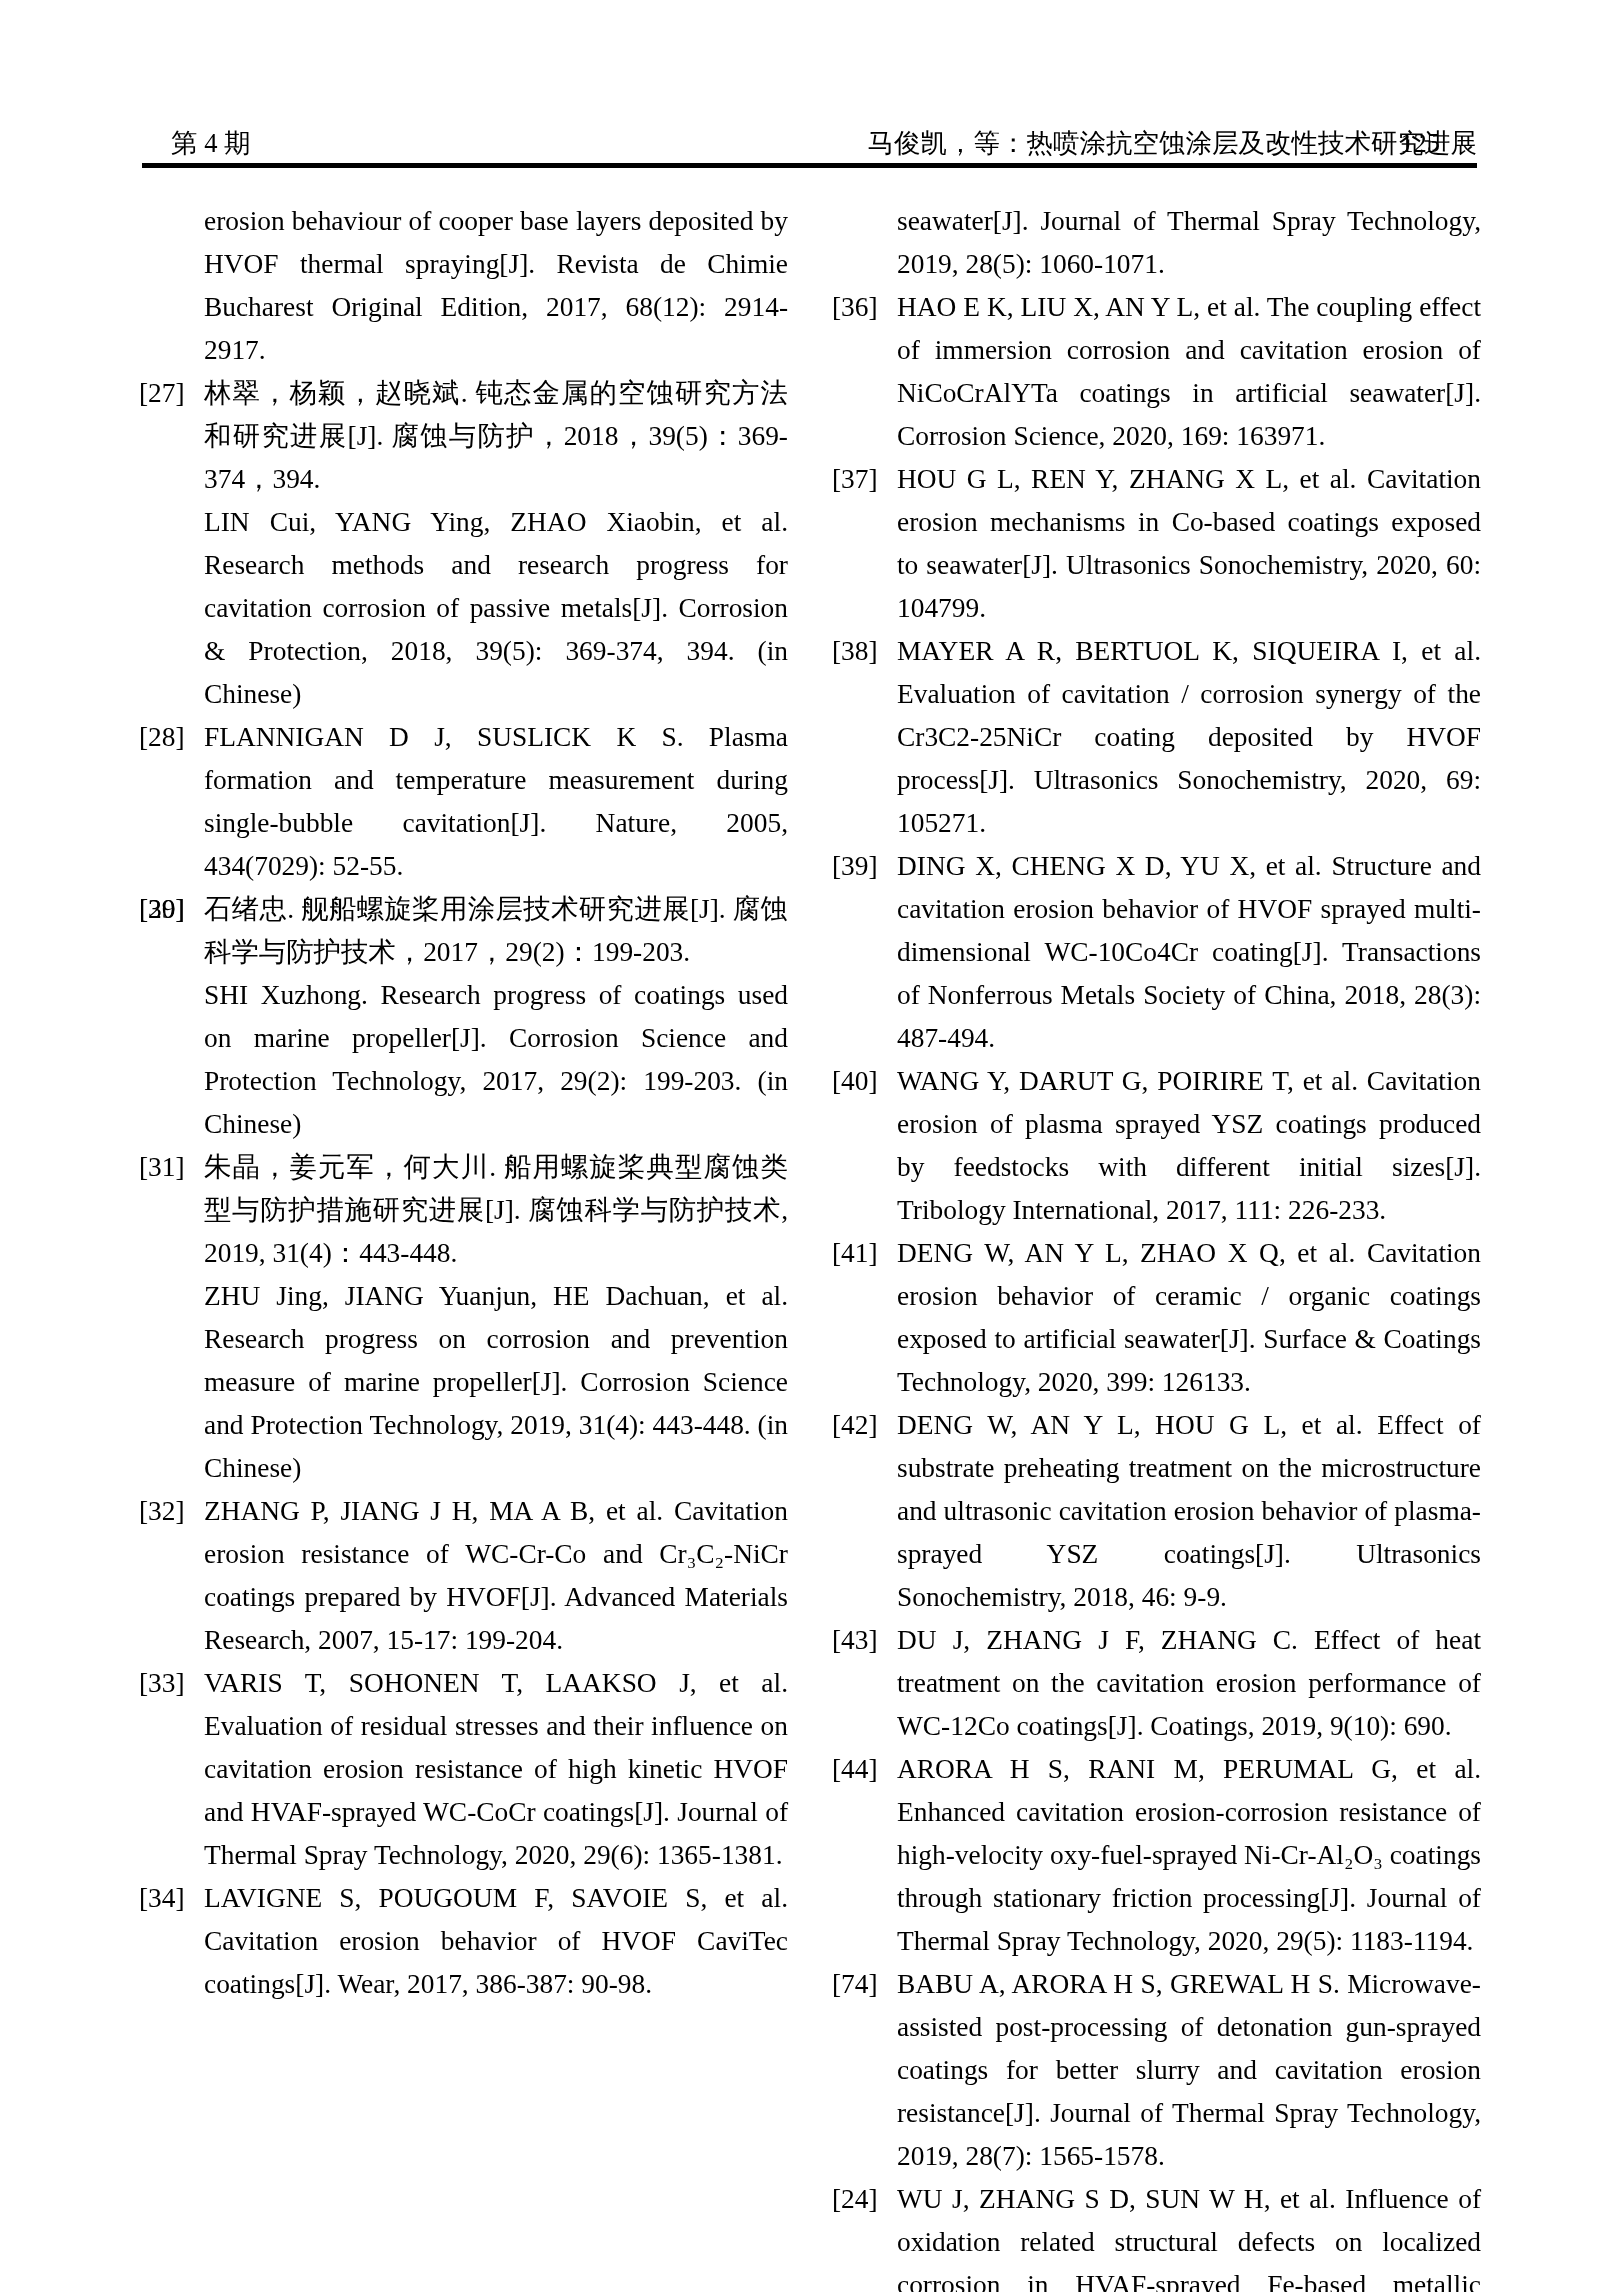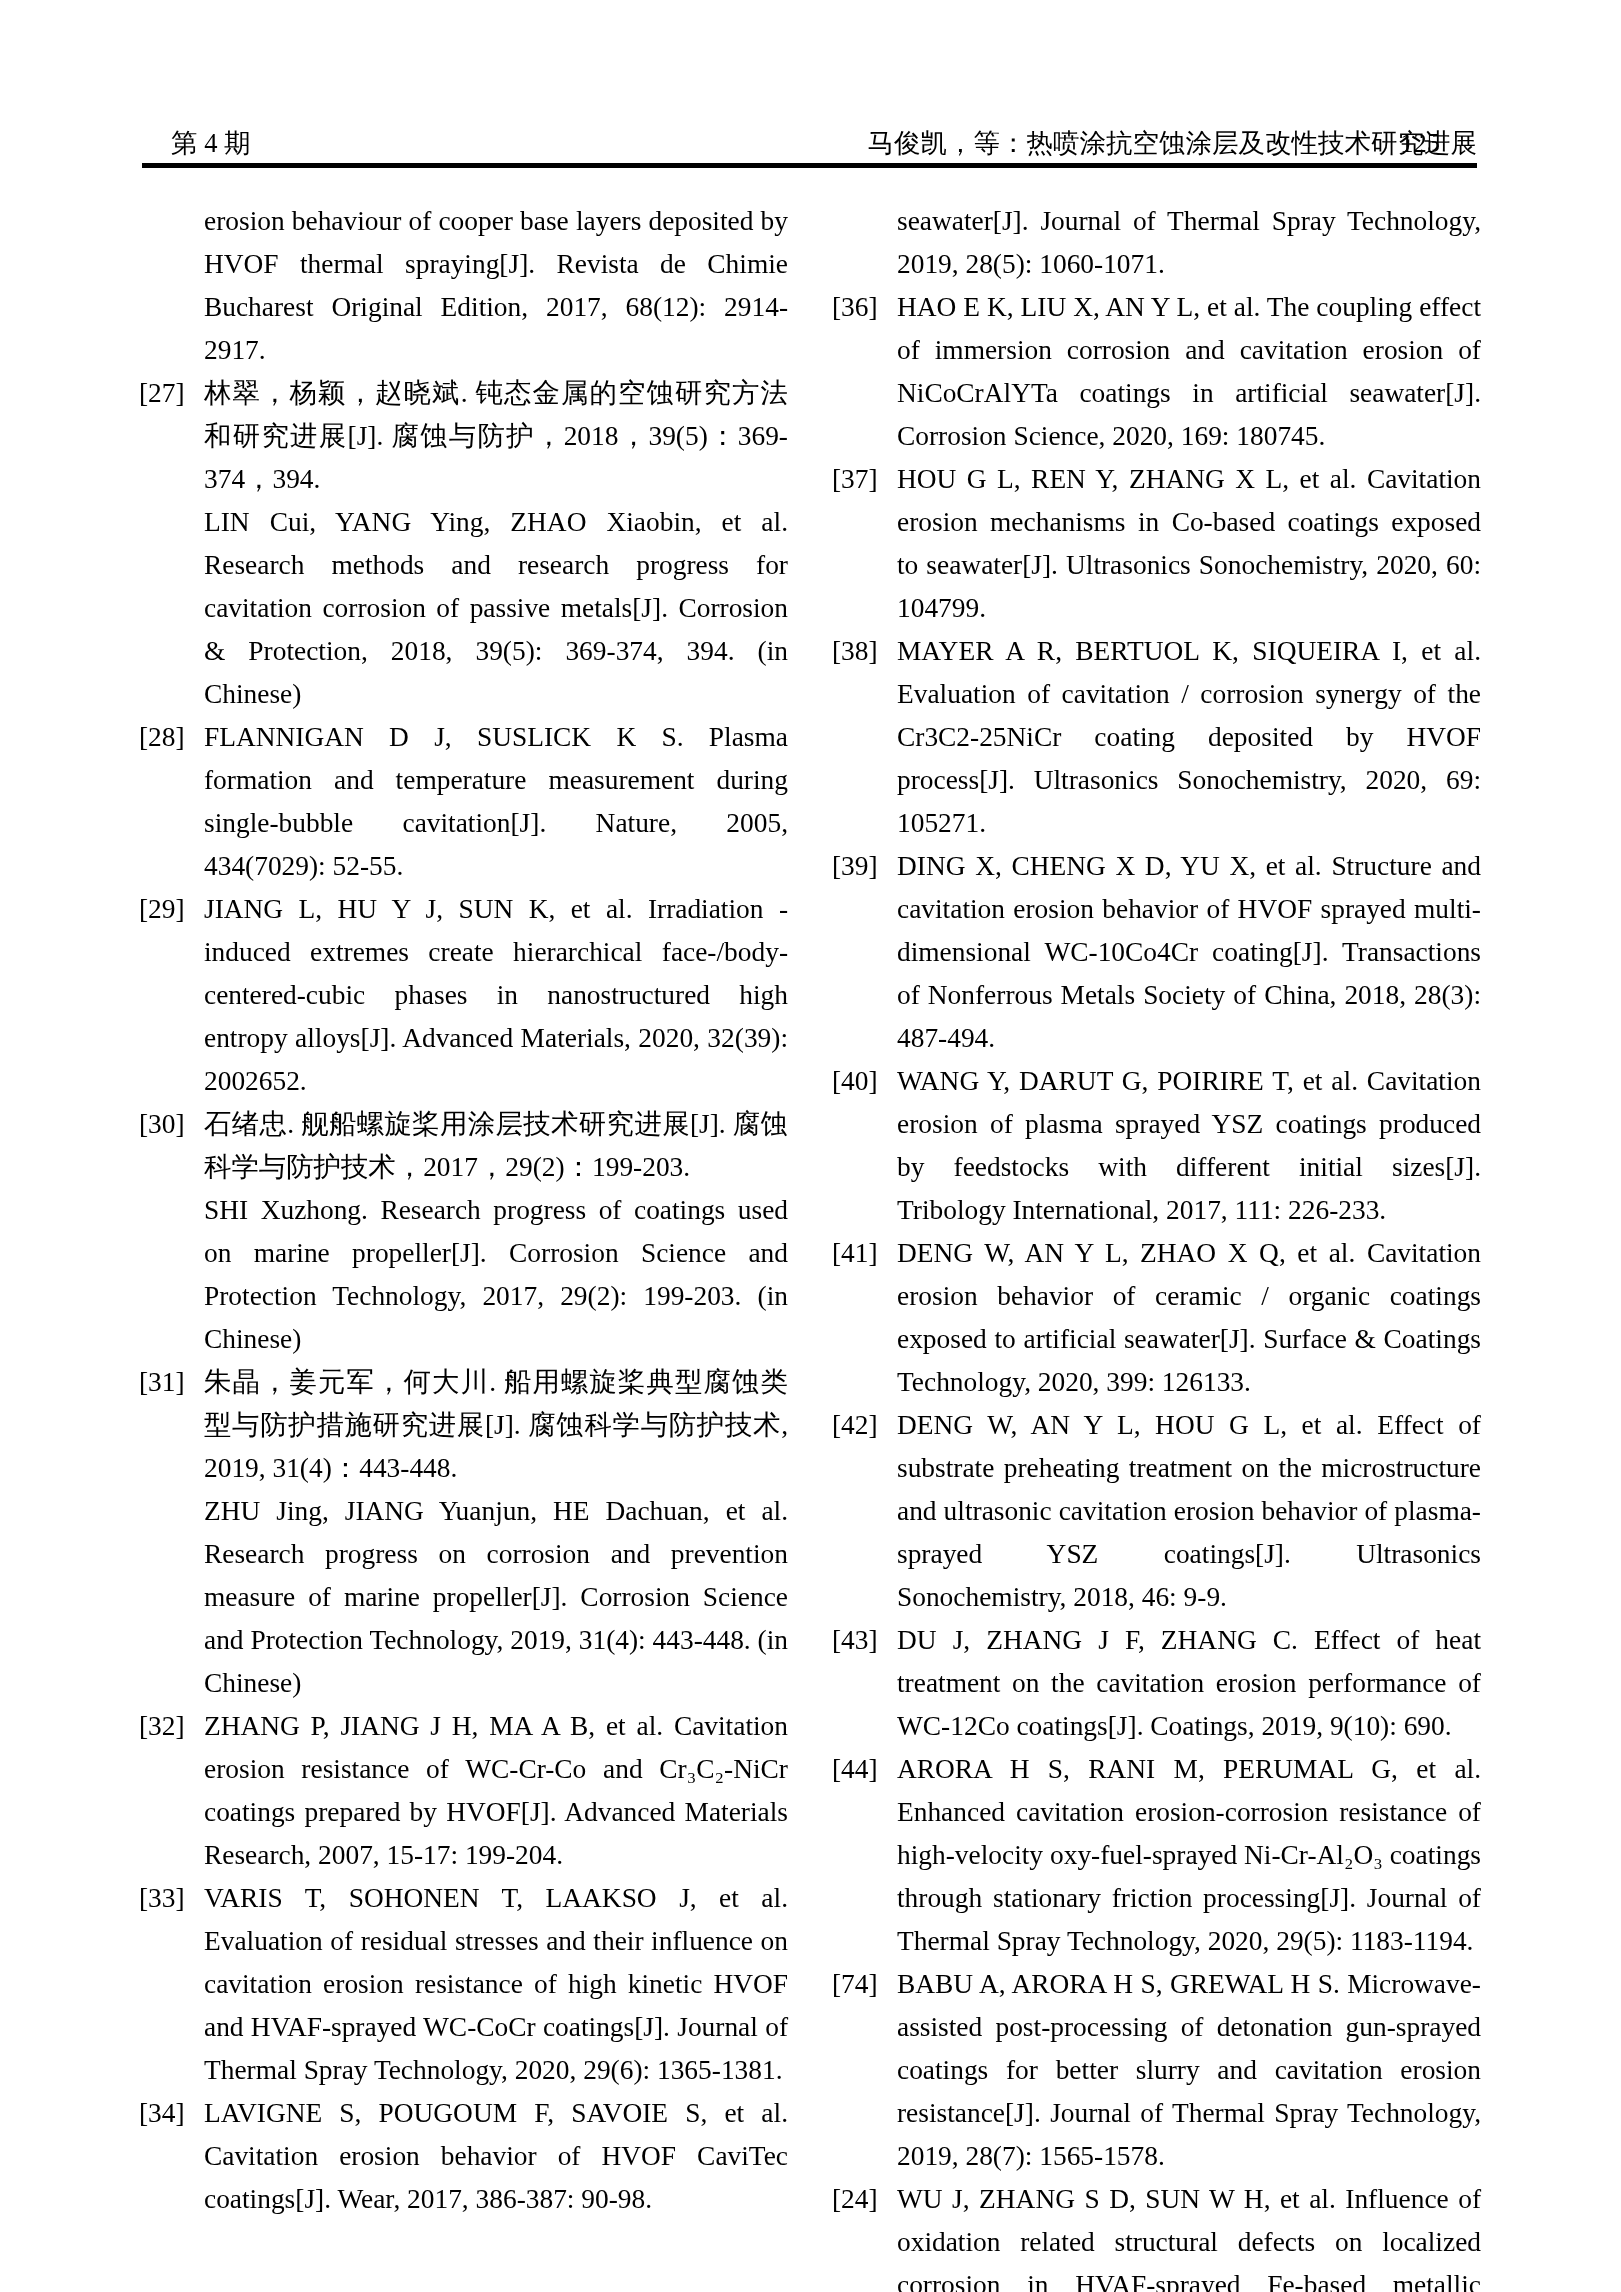--- a/index.html
+++ b/index.html
@@ -62,32 +62,32 @@
     <span class="h-issue">第 4 期</span>
     <span class="h-title">马俊凯，等：热喷涂抗空蚀涂层及改性技术研究进展</span>
     <span class="h-page">125</span>
   </div>
   <div class="header-rule"></div>
   <div class="col col-left">
       <div class="ref"><span class="ref-label"></span><span class="ref-text">erosion behaviour of cooper base layers deposited by HVOF thermal spraying[J]. Revista de Chimie Bucharest Original Edition, 2017, 68(12): 2914-2917.</span></div>
       <div class="ref"><span class="ref-label">[27]</span><span class="ref-text">林翠，杨颖，赵晓斌. 钝态金属的空蚀研究方法和研究进展[J]. 腐蚀与防护，2018，39(5)：369-374，394.</span></div>
       <div class="ref"><span class="ref-label"></span><span class="ref-text">LIN Cui, YANG Ying, ZHAO Xiaobin, et al. Research methods and research progress for cavitation corrosion of passive metals[J]. Corrosion &amp; Protection, 2018, 39(5): 369-374, 394. (in Chinese)</span></div>
       <div class="ref"><span class="ref-label">[28]</span><span class="ref-text">FLANNIGAN D J, SUSLICK K S. Plasma formation and temperature measurement during single-bubble cavitation[J]. Nature, 2005, 434(7029): 52-55.</span></div>
-      <div class="ref"><span class="ref-label">[29]</span><span class="ref-text">JIANG L, HU Y J, SUN K, et al. Irradiation - induced extremes create hierarchical face-/body-centered-cubic phases in nanostructured high entropy alloys[J]. Advanced Materials, 2020, 32(39): 2002652.</span></div>
+      <div class="ref"><span class="ref-label">[29]</span></div>
       <div class="ref"><span class="ref-label">[30]</span><span class="ref-text">石绪忠. 舰船螺旋桨用涂层技术研究进展[J]. 腐蚀科学与防护技术，2017，29(2)：199-203.</span></div>
       <div class="ref"><span class="ref-label"></span><span class="ref-text">SHI Xuzhong. Research progress of coatings used on marine propeller[J]. Corrosion Science and Protection Technology, 2017, 29(2): 199-203. (in Chinese)</span></div>
       <div class="ref"><span class="ref-label">[31]</span><span class="ref-text">朱晶，姜元军，何大川. 船用螺旋桨典型腐蚀类型与防护措施研究进展[J]. 腐蚀科学与防护技术, 2019, 31(4)：443-448.</span></div>
       <div class="ref"><span class="ref-label"></span><span class="ref-text">ZHU Jing, JIANG Yuanjun, HE Dachuan, et al. Research progress on corrosion and prevention measure of marine propeller[J]. Corrosion Science and Protection Technology, 2019, 31(4): 443-448. (in Chinese)</span></div>
       <div class="ref"><span class="ref-label">[32]</span><span class="ref-text">ZHANG P, JIANG J H, MA A B, et al. Cavitation erosion resistance of WC-Cr-Co and Cr₃C₂-NiCr coatings prepared by HVOF[J]. Advanced Materials Research, 2007, 15-17: 199-204.</span></div>
       <div class="ref"><span class="ref-label">[33]</span><span class="ref-text">VARIS T, SOHONEN T, LAAKSO J, et al. Evaluation of residual stresses and their influence on cavitation erosion resistance of high kinetic HVOF and HVAF-sprayed WC-CoCr coatings[J]. Journal of Thermal Spray Technology, 2020, 29(6): 1365-1381.</span></div>
       <div class="ref"><span class="ref-label">[34]</span><span class="ref-text">LAVIGNE S, POUGOUM F, SAVOIE S, et al. Cavitation erosion behavior of HVOF CaviTec coatings[J]. Wear, 2017, 386-387: 90-98.</span></div>
     </div>
   <div class="col col-right">
       <div class="ref"><span class="ref-label"></span><span class="ref-text">seawater[J]. Journal of Thermal Spray Technology, 2019, 28(5): 1060-1071.</span></div>
-      <div class="ref"><span class="ref-label">[36]</span><span class="ref-text">HAO E K, LIU X, AN Y L, et al. The coupling effect of immersion corrosion and cavitation erosion of NiCoCrAlYTa coatings in artificial seawater[J]. Corrosion Science, 2020, 169: 180745.</span></div>
+      <div class="ref"><span class="ref-label">[36]</span><span class="ref-text">HAO E K, LIU X, AN Y L, et al. The coupling effect of immersion corrosion and cavitation erosion of NiCoCrAlYTa coatings in artificial seawater[J]. Corrosion Science, 2020, 169: 163971.</span></div>
       <div class="ref"><span class="ref-label">[37]</span><span class="ref-text">HOU G L, REN Y, ZHANG X L, et al. Cavitation erosion mechanisms in Co-based coatings exposed to seawater[J]. Ultrasonics Sonochemistry, 2020, 60: 104799.</span></div>
       <div class="ref"><span class="ref-label">[38]</span><span class="ref-text">MAYER A R, BERTUOL K, SIQUEIRA I, et al. Evaluation of cavitation / corrosion synergy of the Cr3C2-25NiCr coating deposited by HVOF process[J]. Ultrasonics Sonochemistry, 2020, 69: 105271.</span></div>
       <div class="ref"><span class="ref-label">[39]</span><span class="ref-text">DING X, CHENG X D, YU X, et al. Structure and cavitation erosion behavior of HVOF sprayed multi-dimensional WC-10Co4Cr coating[J]. Transactions of Nonferrous Metals Society of China, 2018, 28(3): 487-494.</span></div>
       <div class="ref"><span class="ref-label">[40]</span><span class="ref-text">WANG Y, DARUT G, POIRIRE T, et al. Cavitation erosion of plasma sprayed YSZ coatings produced by feedstocks with different initial sizes[J]. Tribology International, 2017, 111: 226-233.</span></div>
       <div class="ref"><span class="ref-label">[41]</span><span class="ref-text">DENG W, AN Y L, ZHAO X Q, et al. Cavitation erosion behavior of ceramic / organic coatings exposed to artificial seawater[J]. Surface &amp; Coatings Technology, 2020, 399: 126133.</span></div>
       <div class="ref"><span class="ref-label">[42]</span><span class="ref-text">DENG W, AN Y L, HOU G L, et al. Effect of substrate preheating treatment on the microstructure and ultrasonic cavitation erosion behavior of plasma-sprayed YSZ coatings[J]. Ultrasonics Sonochemistry, 2018, 46: 9-9.</span></div>
       <div class="ref"><span class="ref-label">[43]</span><span class="ref-text">DU J, ZHANG J F, ZHANG C. Effect of heat treatment on the cavitation erosion performance of WC-12Co coatings[J]. Coatings, 2019, 9(10): 690.</span></div>
       <div class="ref"><span class="ref-label">[44]</span><span class="ref-text">ARORA H S, RANI M, PERUMAL G, et al. Enhanced cavitation erosion-corrosion resistance of high-velocity oxy-fuel-sprayed Ni-Cr-Al₂O₃ coatings through stationary friction processing[J]. Journal of Thermal Spray Technology, 2020, 29(5): 1183-1194.</span></div>
       <div class="ref"><span class="ref-label">[74]</span><span class="ref-text">BABU A, ARORA H S, GREWAL H S. Microwave-assisted post-processing of detonation gun-sprayed coatings for better slurry and cavitation erosion resistance[J]. Journal of Thermal Spray Technology, 2019, 28(7): 1565-1578.</span></div>
       <div class="ref"><span class="ref-label">[24]</span><span class="ref-text">WU J, ZHANG S D, SUN W H, et al. Influence of oxidation related structural defects on localized corrosion in HVAF-sprayed Fe-based metallic coatings[J]. Surface</span></div>

